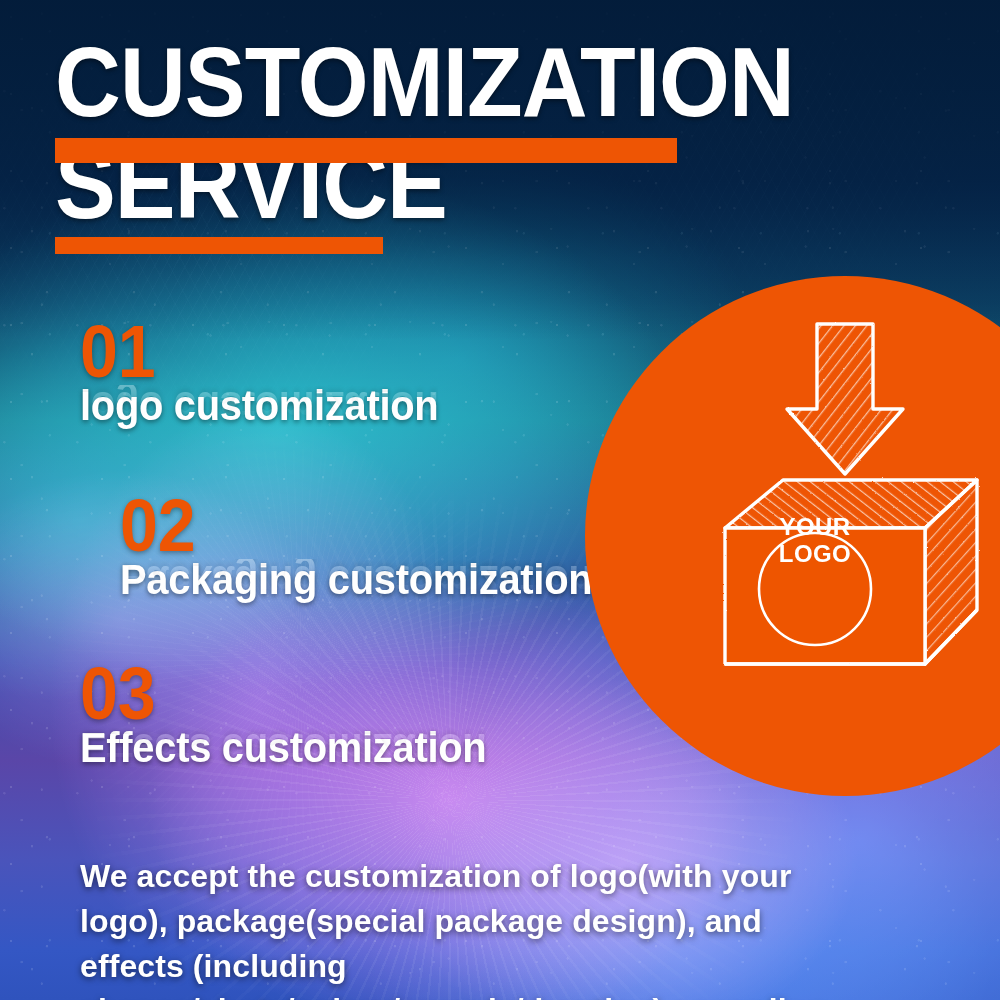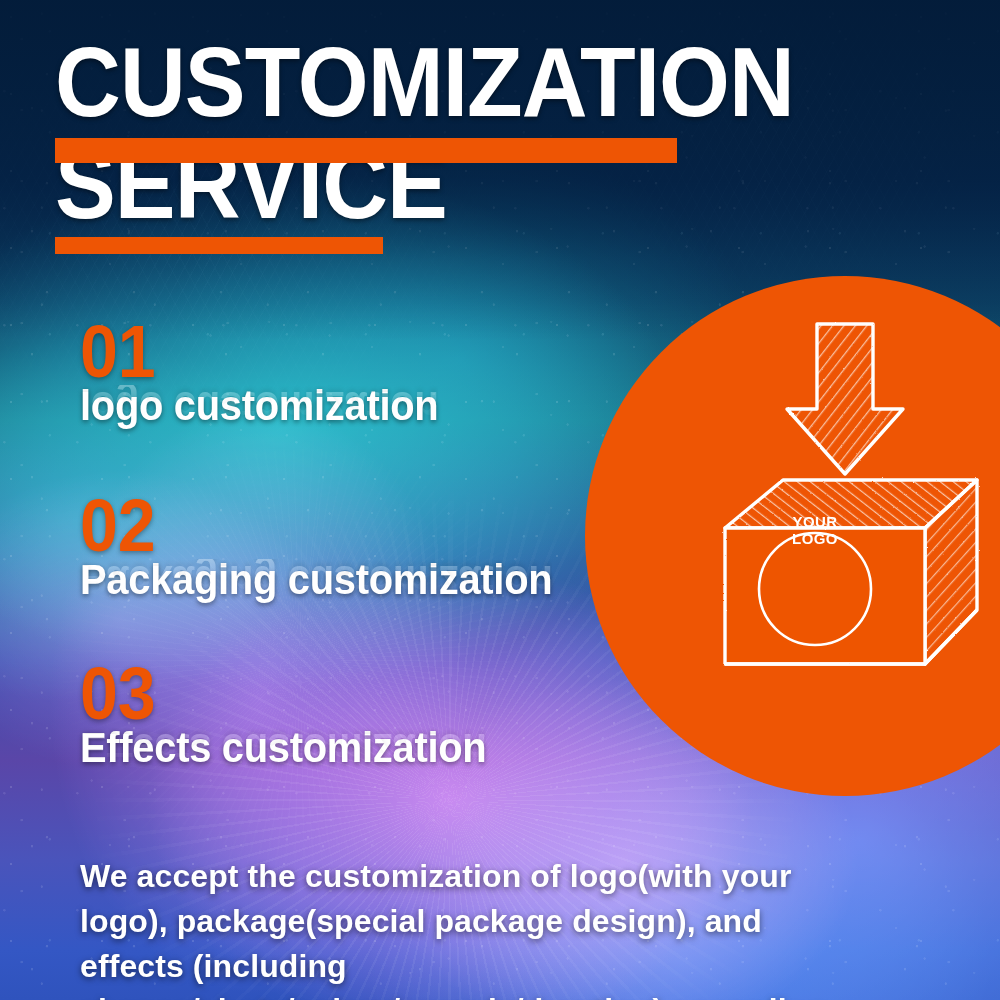--- a/index.html
+++ b/index.html
@@ -138,21 +138,21 @@
   .hl-1{font-size:98px;}
   .hl-2{font-size:98px;margin-top:18px;}
 
   .rule{position:absolute;background:#ee5504;}
   .rule-1{left:55px;top:138px;width:622px;height:25px;}
   .rule-2{left:55px;top:237px;width:328px;height:17px;}
 
   
   .item{position:absolute;left:80px;}
   .item-1{top:322px;}
-  .item-2{top:496px;}
+  .item-2{top:496px;margin-left:40px;}
   .item-3{top:664px;}
 
   .num{
     font-family:"Liberation Sans Narrow","Liberation Sans",sans-serif;
     font-weight:700;
     font-size:74px;
     line-height:.82;
     color:#ee5504;
     letter-spacing:0px;
     transform:scaleX(.92);
@@ -219,21 +219,21 @@
     left:0;top:0;width:520px;height:520px;
     pointer-events:none;
   }
   .logo-text span{
     position:absolute;
     left:175px;top:238px;
     width:110px;
     text-align:center;
     font-family:"Liberation Sans", sans-serif;
     font-weight:700;
-    font-size:15px;
+    font-size:24px;
     line-height:1.12;
     color:#ffffff;
     letter-spacing:.4px;
   }
 </style>
 </head>
 <body>
 
 <div class="poster">
 

